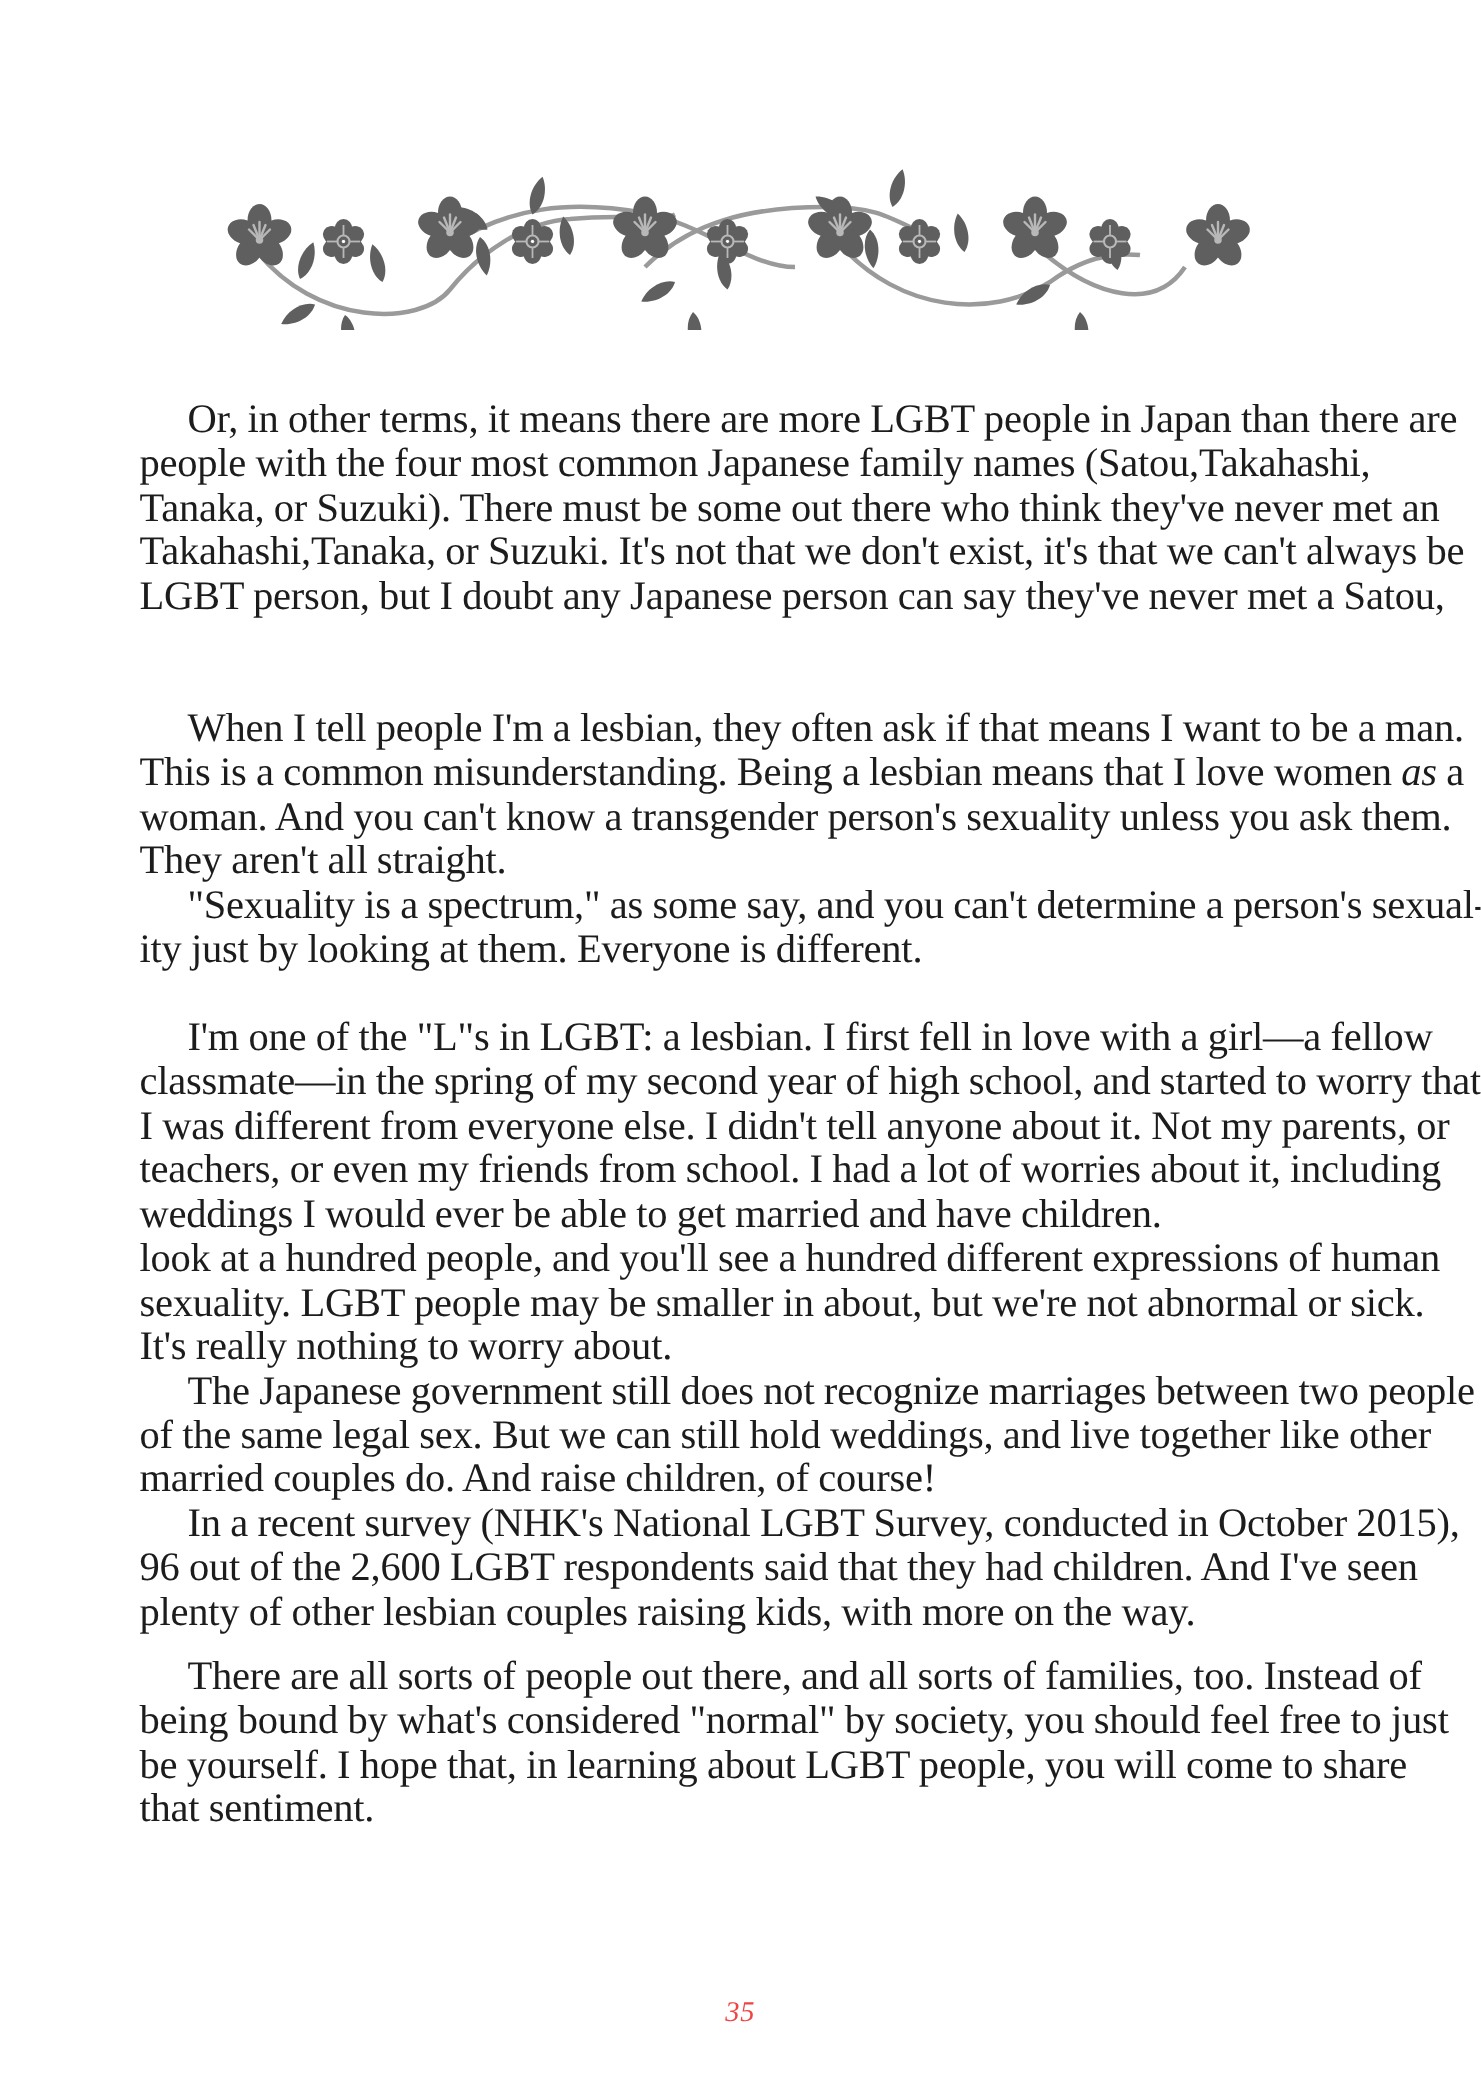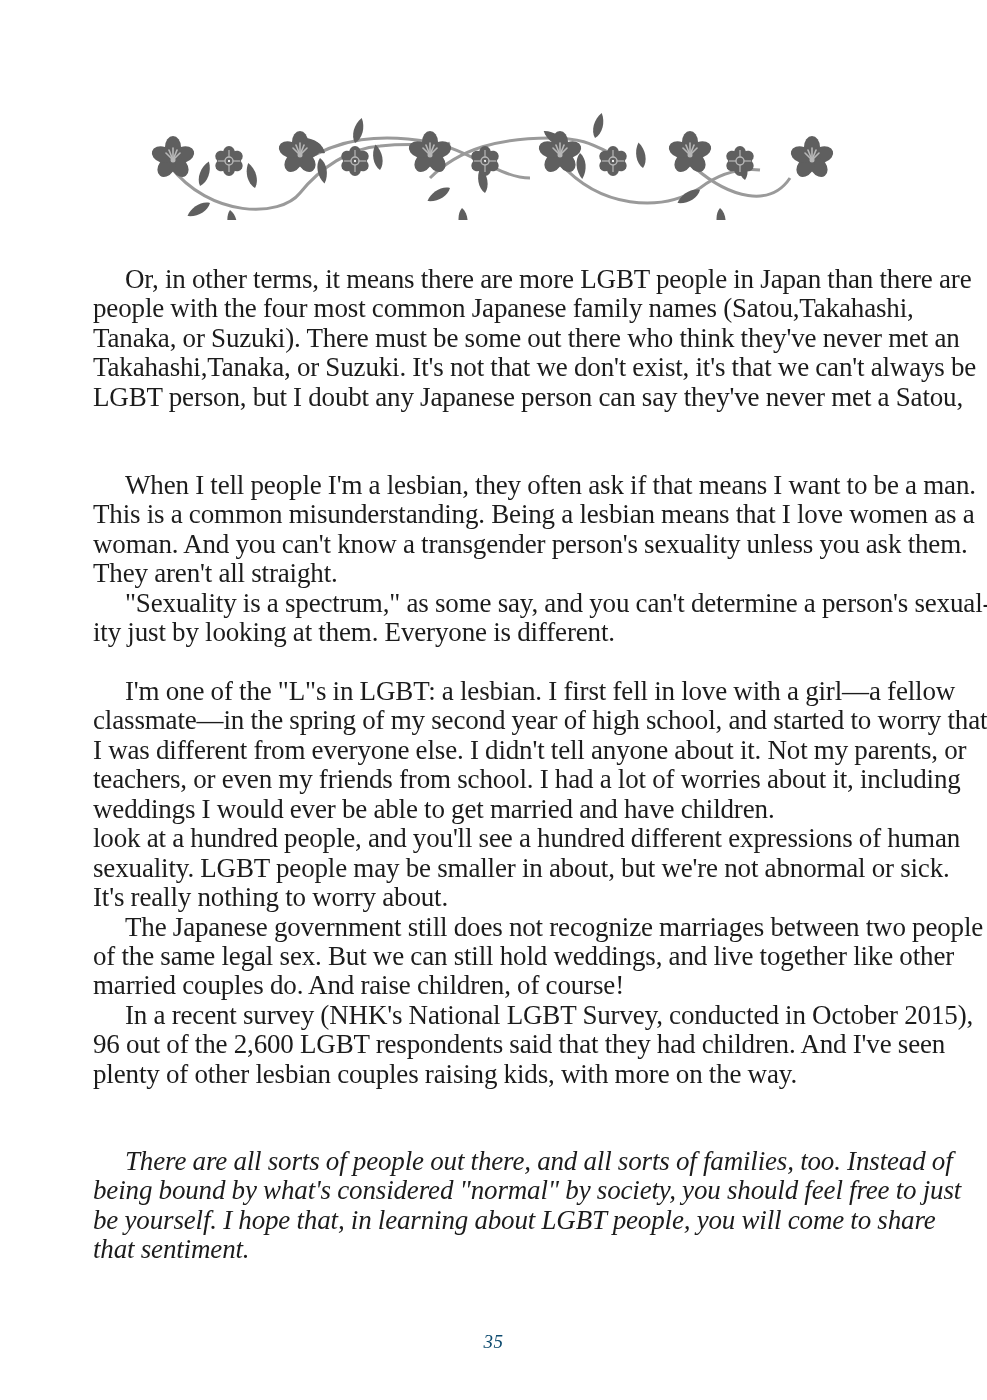--- a/index.html
+++ b/index.html
@@ -33,34 +33,34 @@
     }
     .line {
       display: block;
       white-space: nowrap;
       height: 29.45px;
     }
     .line.indent { padding-left: 32px; }
     #block-1 { top: 265px; }
     #block-2 { top: 471px; }
     #block-3 { top: 677px; }
-    #block-4 { top: 1147px; font-style: italic; }
+    #block-4 { top: 1103px; }
     .page-number {
       position: absolute;
       left: 0;
       width: 987px;
       top: 1331px;
       text-align: center;
       font-family: "Liberation Serif", serif;
       font-style: italic;
       font-size: 19px;
-      color: #0c4a6e;
+      color: #ef4444;
       letter-spacing: 0.5px;
     }
-    .em { }
+    .em { font-style: italic; }
   </style>
 </head>
 <body>
 
 <svg class="ornament" viewBox="0 0 700 112" xmlns="http://www.w3.org/2000/svg">
   <defs>
     <g id="blossom">
 
       <g fill="#5f5f5f">
         <ellipse cx="0" cy="-11" rx="8" ry="11"></ellipse>

